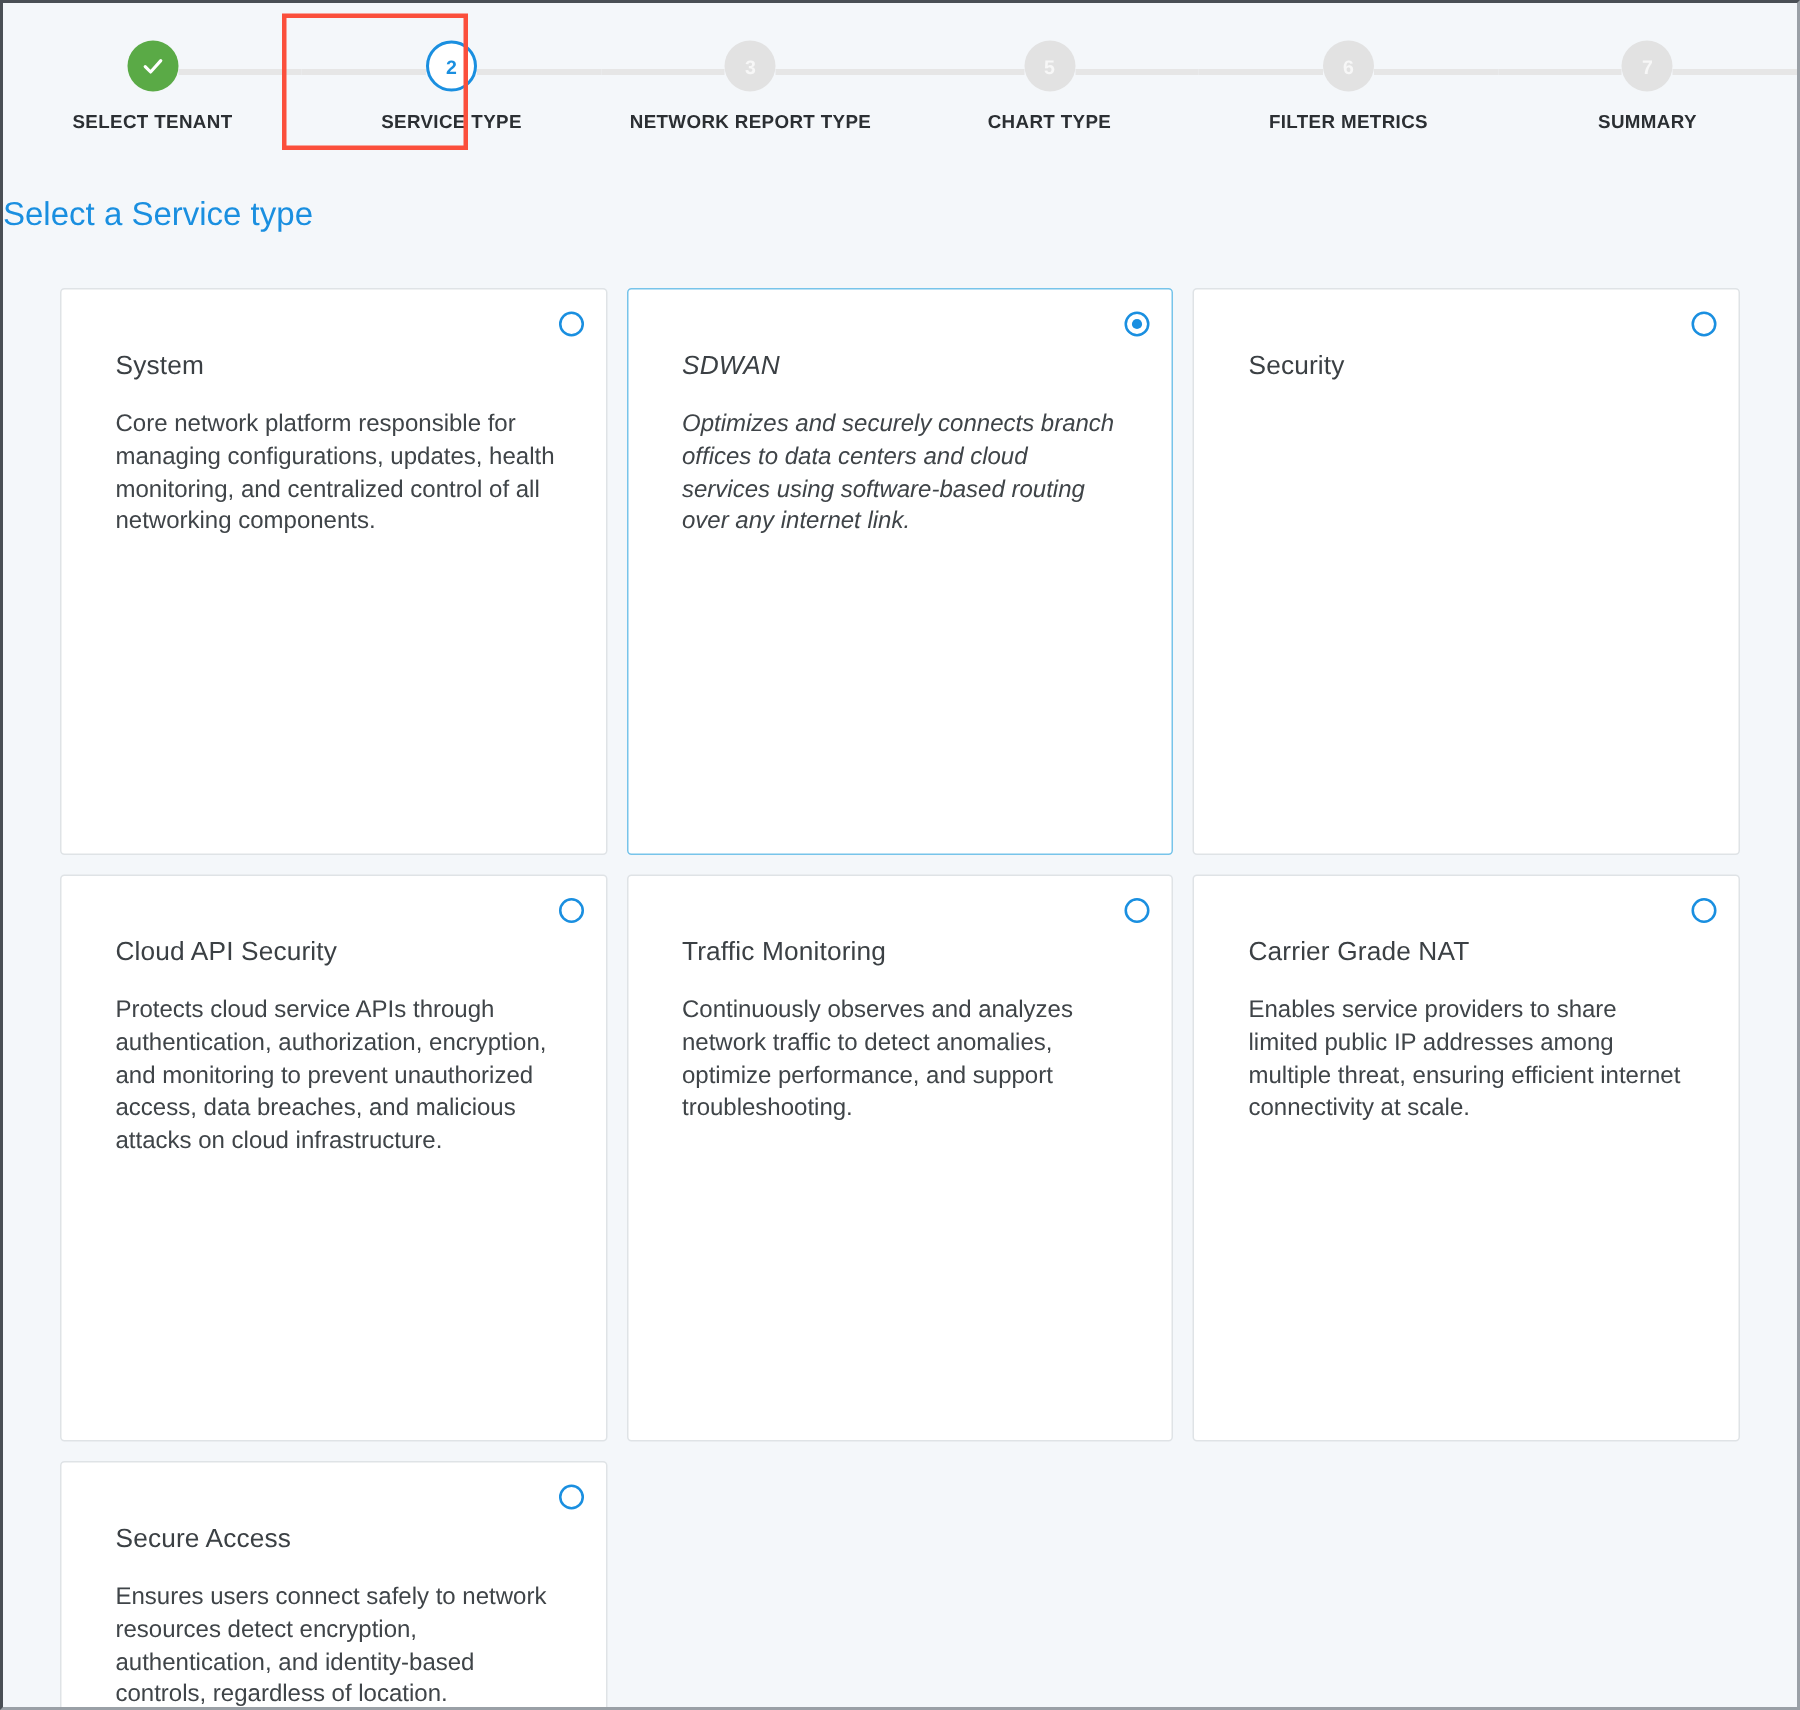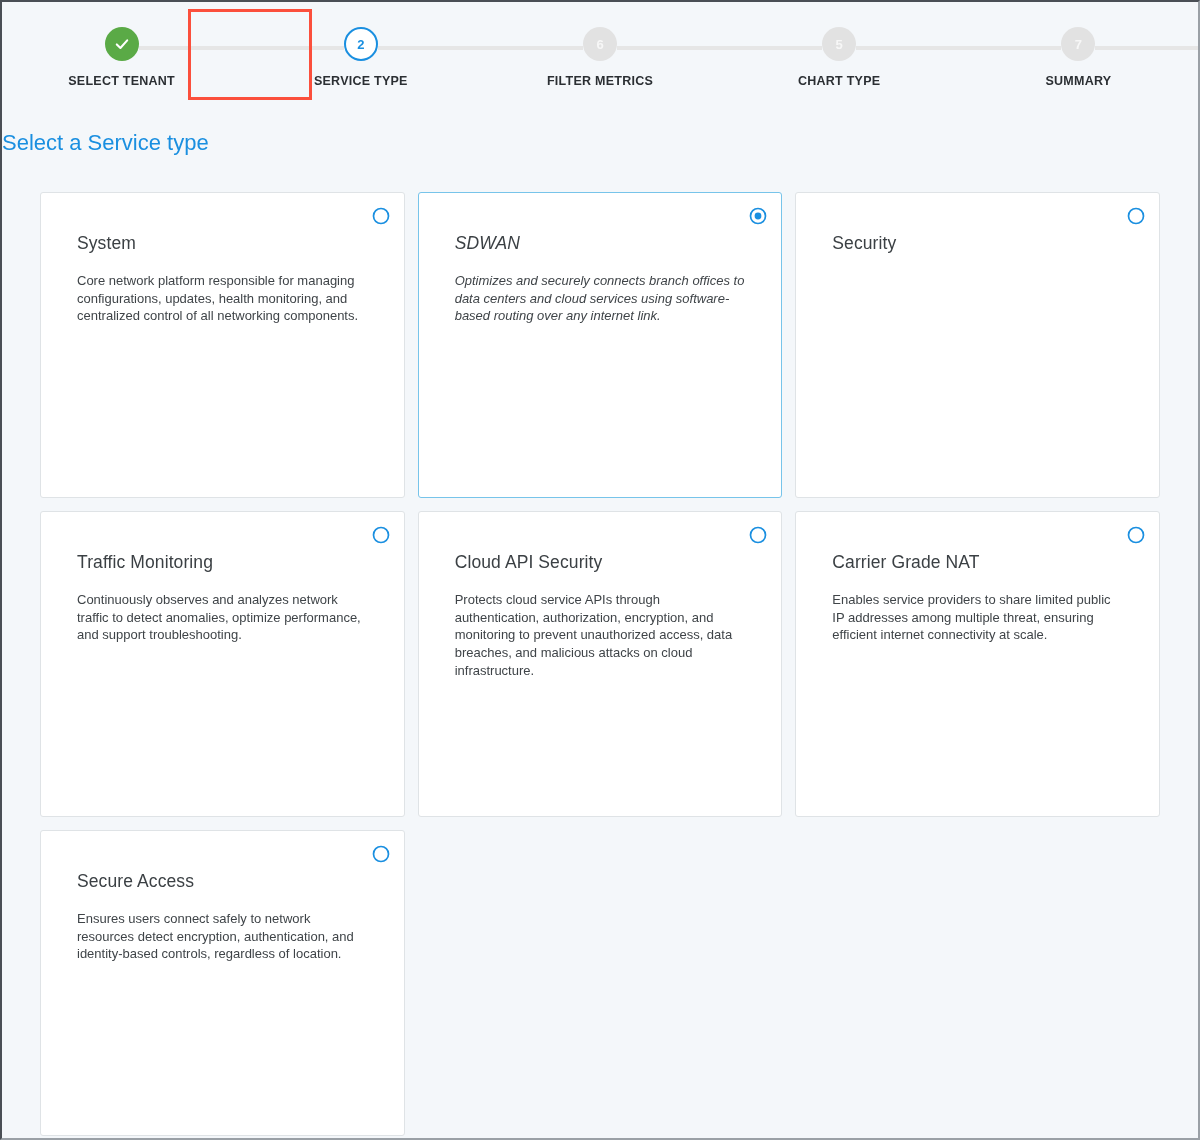--- a/index.html
+++ b/index.html
@@ -126,21 +126,21 @@
     grid-template-columns: repeat(3, 1fr);
     column-gap: 13px;
     row-gap: 13px;
   }
 
   .card {
     position: relative;
     background: #ffffff;
     border: 1px solid #dfe3e6;
     border-radius: 3px;
-    height: 306px;
+    height: 378px;
     padding: 40px 34px 20px 36px;
   }
 
   .card.selected {
     border: 1px solid #77c4ea;
     font-style: italic;
   }
 
   .radio {
     position: absolute;
@@ -153,21 +153,21 @@
 
   .card-title {
     font-size: 17.5px;
     font-weight: normal;
     color: #3b4044;
     margin-bottom: 18px;
     letter-spacing: .1px;
   }
 
   .card-desc {
-    font-size: 13px;
+    font-size: 16px;
     line-height: 1.36;
     color: #3f4448;
   }
 </style>
 </head>
 <body>
 
 <div class="stepper">
   <div class="steps" id="steps-container">
       <div class="step">
@@ -181,32 +181,38 @@
       </div>
       <div class="step">
         <div class="line-left"></div>
         <div class="line-right"></div>
         <div class="bullet active">2</div>
         <div class="step-label">SERVICE TYPE</div>
       </div>
       <div class="step">
         <div class="line-left"></div>
         <div class="line-right"></div>
+        <div class="bullet todo">3</div>
+        <div class="step-label">NETWORK REPORT TYPE</div>
+      </div>
+      <div class="step">
+        <div class="line-left"></div>
+        <div class="line-right"></div>
+        <div class="bullet todo">5</div>
+        <div class="step-label">CHART TYPE</div>
+      </div>
+      <div class="step">
+        <div class="line-left"></div>
+        <div class="line-right"></div>
         <div class="bullet todo">6</div>
         <div class="step-label">FILTER METRICS</div>
       </div>
       <div class="step">
         <div class="line-left"></div>
         <div class="line-right"></div>
-        <div class="bullet todo">5</div>
-        <div class="step-label">CHART TYPE</div>
-      </div>
-      <div class="step">
-        <div class="line-left"></div>
-        <div class="line-right"></div>
         <div class="bullet todo">7</div>
         <div class="step-label">SUMMARY</div>
       </div>
     </div>
   <div class="highlight-box"></div>
 </div>
 
 <h1 class="page-title">Select a Service type</h1>
 
 <div class="grid" id="cards-grid">
@@ -236,38 +242,38 @@
         </svg>
       </span>
       <div class="card-title">Security</div>
     </div>
     <div class="card">
       <span class="radio">
         <svg viewBox="0 0 18 18">
           <circle cx="9" cy="9" r="7.5" fill="none" stroke="#1a8fe0" stroke-width="1.7"></circle>
         </svg>
       </span>
+      <div class="card-title">Cloud API Security</div>
+      <div class="card-desc">Protects cloud service APIs through authentication, authorization, encryption, and monitoring to prevent unauthorized access, data breaches, and malicious attacks on cloud infrastructure.</div>
+    </div>
+    <div class="card">
+      <span class="radio">
+        <svg viewBox="0 0 18 18">
+          <circle cx="9" cy="9" r="7.5" fill="none" stroke="#1a8fe0" stroke-width="1.7"></circle>
+        </svg>
+      </span>
       <div class="card-title">Traffic Monitoring</div>
       <div class="card-desc">Continuously observes and analyzes network traffic to detect anomalies, optimize performance, and support troubleshooting.</div>
     </div>
     <div class="card">
       <span class="radio">
         <svg viewBox="0 0 18 18">
           <circle cx="9" cy="9" r="7.5" fill="none" stroke="#1a8fe0" stroke-width="1.7"></circle>
         </svg>
       </span>
-      <div class="card-title">Cloud API Security</div>
-      <div class="card-desc">Protects cloud service APIs through authentication, authorization, encryption, and monitoring to prevent unauthorized access, data breaches, and malicious attacks on cloud infrastructure.</div>
-    </div>
-    <div class="card">
-      <span class="radio">
-        <svg viewBox="0 0 18 18">
-          <circle cx="9" cy="9" r="7.5" fill="none" stroke="#1a8fe0" stroke-width="1.7"></circle>
-        </svg>
-      </span>
       <div class="card-title">Carrier Grade NAT</div>
       <div class="card-desc">Enables service providers to share limited public IP addresses among multiple threat, ensuring efficient internet connectivity at scale.</div>
     </div>
     <div class="card">
       <span class="radio">
         <svg viewBox="0 0 18 18">
           <circle cx="9" cy="9" r="7.5" fill="none" stroke="#1a8fe0" stroke-width="1.7"></circle>
         </svg>
       </span>
       <div class="card-title">Secure Access</div>

